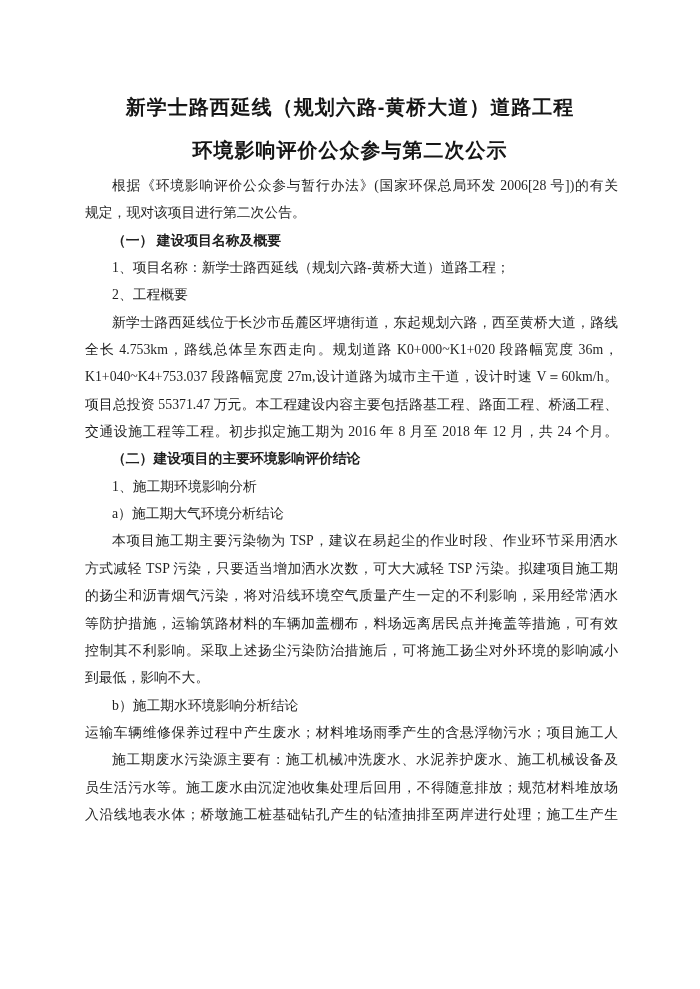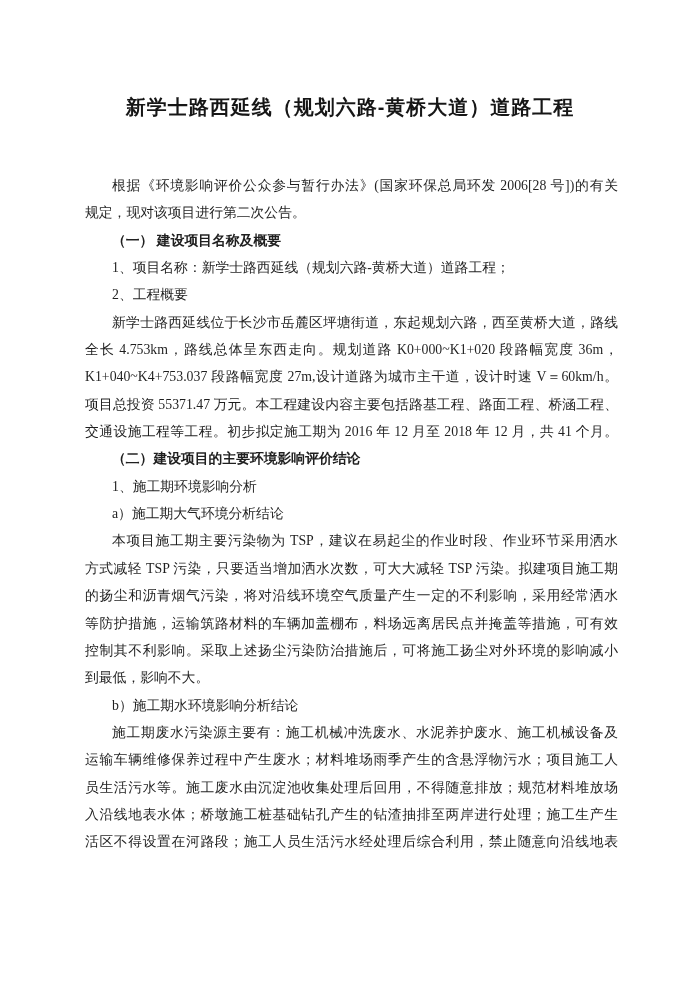--- a/index.html
+++ b/index.html
@@ -51,41 +51,41 @@
   .b {
     font-weight: 700;
   }
 </style>
 </head>
 <body>
 
 <div class="page">
   <div class="doc-title">
     <div>新学士路西延线（规划六路-黄桥大道）道路工程</div>
+    <div>环境影响评价公众参与第二次公示</div>
   </div>
   <div class="body-text">
       <div class="line fill ind">根据《环境影响评价公众参与暂行办法》(国家环保总局环发 2006[28 号])的有关</div>
       <div class="line">规定，现对该项目进行第二次公告。</div>
       <div class="line ind b">（一） 建设项目名称及概要</div>
       <div class="line ind">1、项目名称：新学士路西延线（规划六路-黄桥大道）道路工程；</div>
       <div class="line ind">2、工程概要</div>
       <div class="line fill ind">新学士路西延线位于长沙市岳麓区坪塘街道，东起规划六路，西至黄桥大道，路线</div>
       <div class="line fill">全长 4.753km，路线总体呈东西走向。规划道路 K0+000~K1+020 段路幅宽度 36m，</div>
       <div class="line fill">K1+040~K4+753.037 段路幅宽度 27m,设计道路为城市主干道，设计时速 V＝60km/h。</div>
       <div class="line fill">项目总投资 55371.47 万元。本工程建设内容主要包括路基工程、路面工程、桥涵工程、</div>
-      <div class="line fill">交通设施工程等工程。初步拟定施工期为 2016 年 12 月至 2018 年 12 月，共 41 个月。</div>
+      <div class="line fill">交通设施工程等工程。初步拟定施工期为 2016 年 8 月至 2018 年 12 月，共 24 个月。</div>
       <div class="line ind b">（二）建设项目的主要环境影响评价结论</div>
       <div class="line ind">1、施工期环境影响分析</div>
       <div class="line ind">a）施工期大气环境分析结论</div>
       <div class="line fill ind">本项目施工期主要污染物为 TSP，建议在易起尘的作业时段、作业环节采用洒水</div>
       <div class="line fill">方式减轻 TSP 污染，只要适当增加洒水次数，可大大减轻 TSP 污染。拟建项目施工期</div>
       <div class="line fill">的扬尘和沥青烟气污染，将对沿线环境空气质量产生一定的不利影响，采用经常洒水</div>
       <div class="line fill">等防护措施，运输筑路材料的车辆加盖棚布，料场远离居民点并掩盖等措施，可有效</div>
       <div class="line fill">控制其不利影响。采取上述扬尘污染防治措施后，可将施工扬尘对外环境的影响减小</div>
       <div class="line">到最低，影响不大。</div>
       <div class="line ind">b）施工期水环境影响分析结论</div>
+      <div class="line fill">运输车辆维修保养过程中产生废水；材料堆场雨季产生的含悬浮物污水；项目施工人</div>
       <div class="line fill ind">施工期废水污染源主要有：施工机械冲洗废水、水泥养护废水、施工机械设备及</div>
-      <div class="line fill">运输车辆维修保养过程中产生废水；材料堆场雨季产生的含悬浮物污水；项目施工人</div>
       <div class="line fill">员生活污水等。施工废水由沉淀池收集处理后回用，不得随意排放；规范材料堆放场</div>
       <div class="line fill">入沿线地表水体；桥墩施工桩基础钻孔产生的钻渣抽排至两岸进行处理；施工生产生</div>
-      <div class="line fill">活区不得设置在河路段；施工人员生活污水经处理后综合利用，禁止随意向沿线地表</div>
     </div>
 </div>
 
 </body></html>

